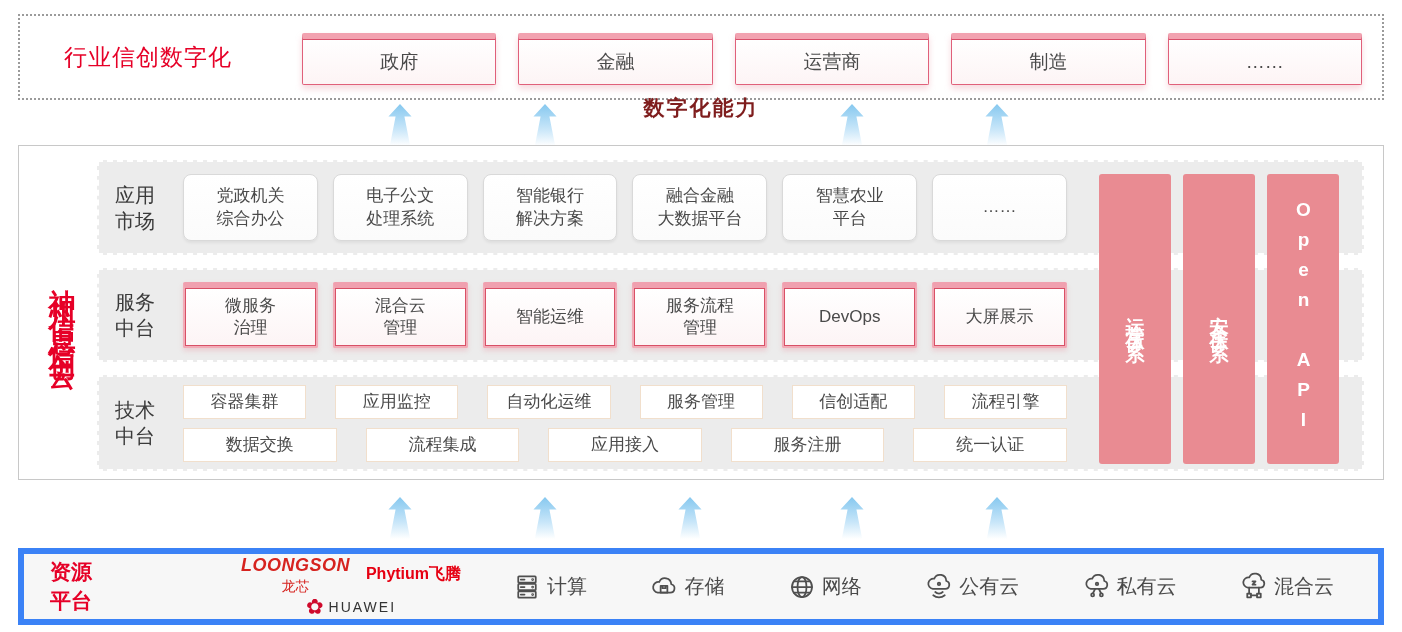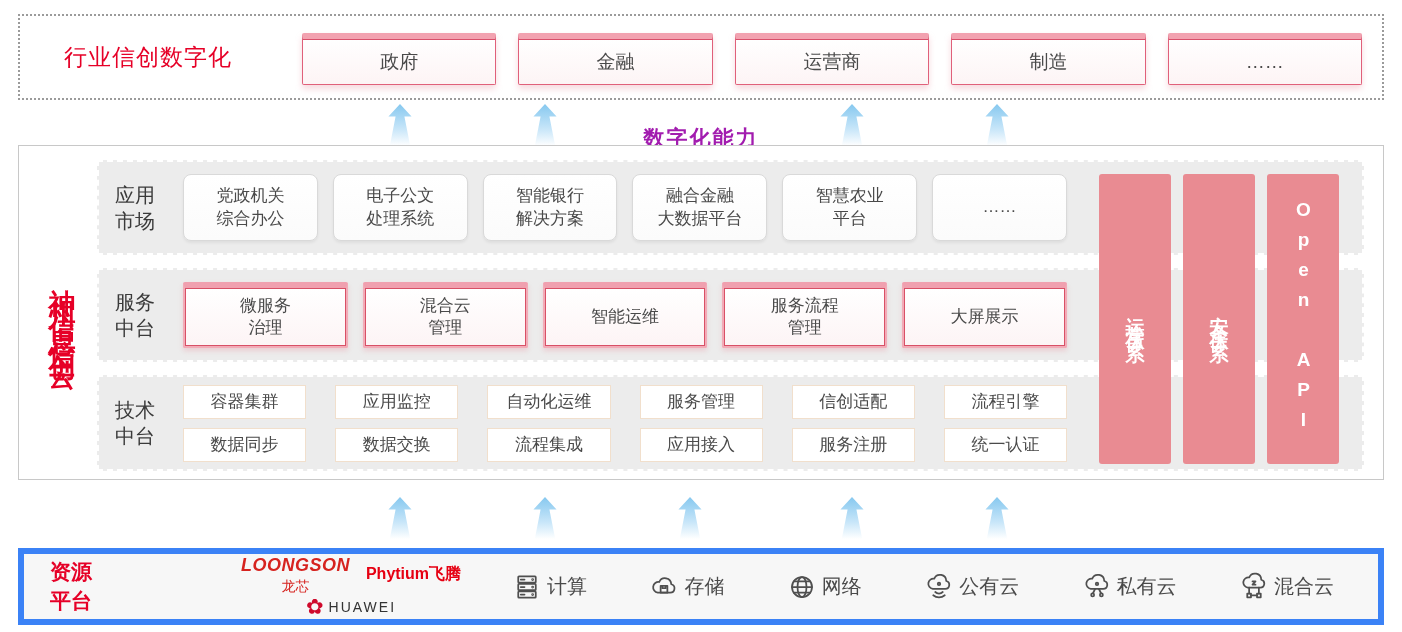--- a/index.html
+++ b/index.html
@@ -16,22 +16,22 @@
   .pink-card { flex:1; display:flex; align-items:center; justify-content:center;
     background:linear-gradient(#ffffff, #fdf4f5);
     border:1px solid #e0607a; border-top:6px solid #f2a2b0;
     box-shadow:0 4px 6px rgba(232,150,162,.35), inset 0 1px 0 #d8506a;
     border-radius:2px; color:#4a4a4a; font-size:19px; text-align:center; white-space:pre-line; line-height:1.25; }
 
   
   .arrow-up { position:absolute; width:34px; height:42px;
     background:linear-gradient(to bottom, #86c8ef 0%, #c8e6f9 60%, rgba(255,255,255,0) 100%);
     clip-path:polygon(50% 0%, 84% 30%, 63% 30%, 80% 100%, 20% 100%, 37% 30%, 16% 30%); }
-  .capability-label { position:absolute; top:124px; left:50%; transform:translateX(-50%);
-    color:#a21caf; font-size:21px; font-weight:bold; letter-spacing:2px; }
+  .capability-label { position:absolute; top:94px; left:50%; transform:translateX(-50%);
+    color:#7f1d1d; font-size:21px; font-weight:bold; letter-spacing:2px; }
 
   
   .main-box { position:absolute; left:18px; top:145px; width:1366px; height:335px;
     border:1px solid #c8c8c8; background:#fff; }
   .vertical-title { position:absolute; left:14px; top:0; height:100%; width:58px;
     display:flex; align-items:center; justify-content:center;
     writing-mode:vertical-rl; text-orientation:upright;
     color:#e60027; font-size:27px; font-weight:bold; letter-spacing:13px; }
   .rows-wrap { position:absolute; left:78px; top:14px; width:1267px;
     display:flex; flex-direction:column; gap:13px; }
@@ -133,38 +133,38 @@
         <div class="row-label">服务
 中台</div>
         <div class="row-cards">
           <div class="svc-card">微服务
 治理</div>
           <div class="svc-card">混合云
 管理</div>
           <div class="svc-card">智能运维</div>
           <div class="svc-card">服务流程
 管理</div>
+          <div class="svc-card">DevOps</div>
           <div class="svc-card">大屏展示</div>
         </div>
       </div>
 
       <div class="p-row tech-row">
         <div class="row-label">技术
 中台</div>
         <div class="tech-grid">
           <div class="tech-line">
             <div class="tech-card">容器集群</div>
             <div class="tech-card">应用监控</div>
             <div class="tech-card">自动化运维</div>
             <div class="tech-card">服务管理</div>
             <div class="tech-card">信创适配</div>
             <div class="tech-card">流程引擎</div>
           </div>
           <div class="tech-line">
-            <div class="tech-card">数据同步</div>
             <div class="tech-card">数据交换</div>
             <div class="tech-card">流程集成</div>
             <div class="tech-card">应用接入</div>
             <div class="tech-card">服务注册</div>
             <div class="tech-card">统一认证</div>
           </div>
         </div>
       </div>
     </div>
 

